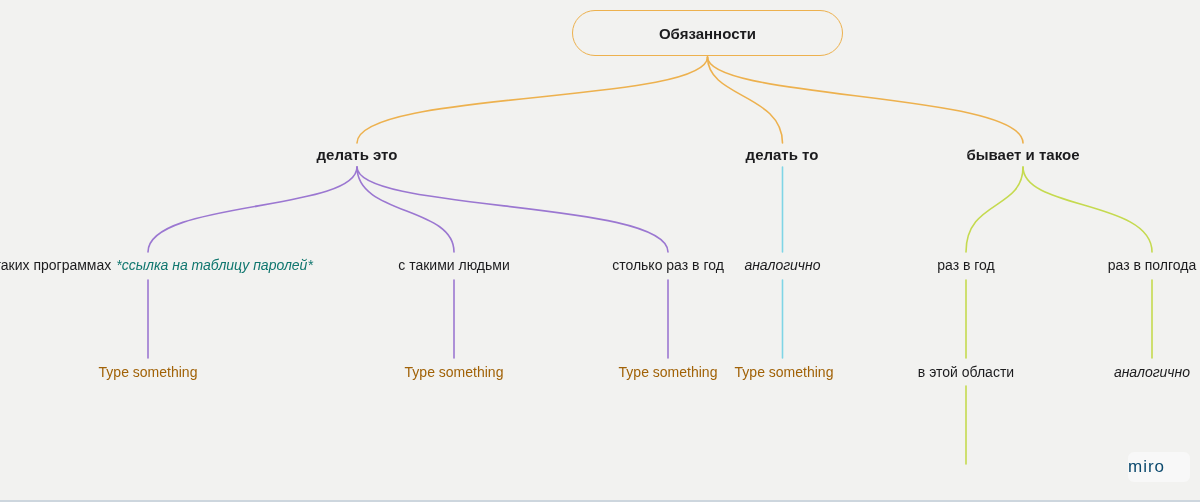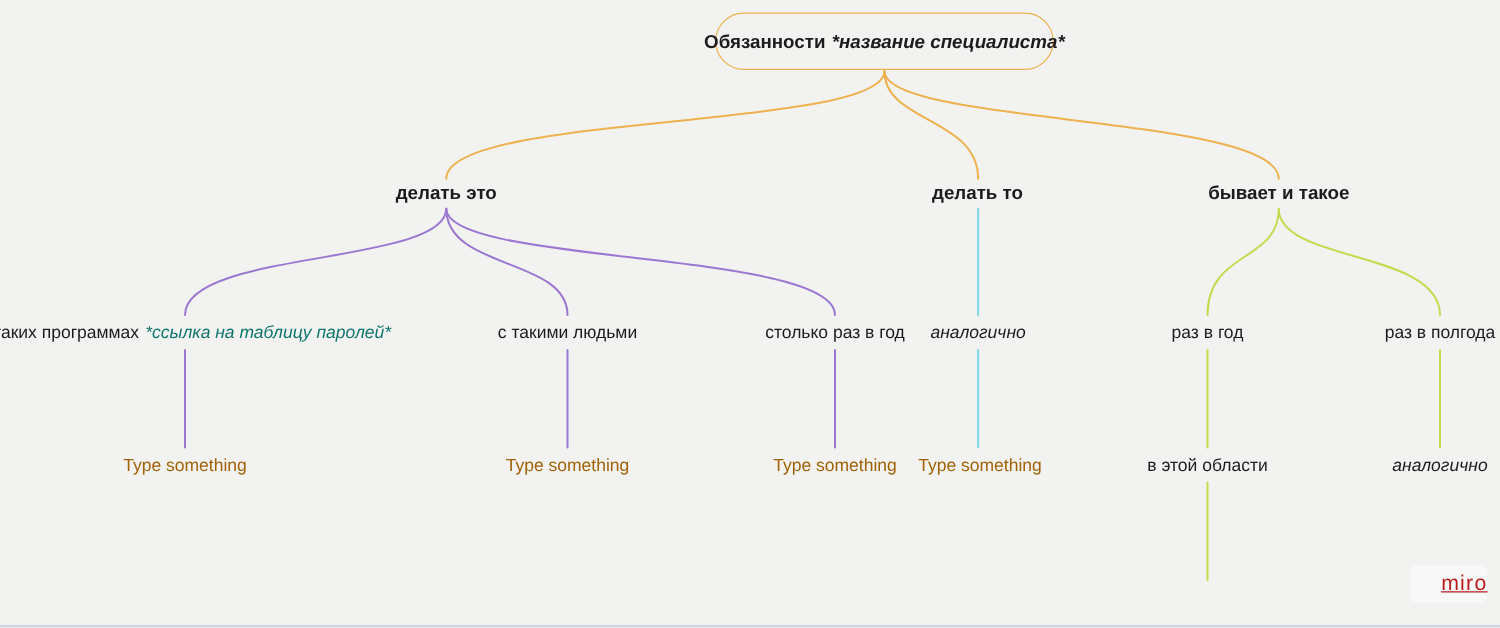--- a/index.html
+++ b/index.html
@@ -59,25 +59,24 @@
   }
   .root-node .annotation { font-style: italic; }
   .miro-badge {
     position: absolute;
     left: 1128px; top: 452px;
     width: 62px; height: 30px;
     background: #F8F8F8;
     border-radius: 6px;
     display: flex;
     align-items: center;
-    justify-content: flex-end;
+    justify-content: flex-start;
     font-size: 17px;
     letter-spacing: 1px;
-    color: #b91c1c;
-    text-decoration: underline;
+    color: #0c4a6e;
   }
   .bottom-edge {
     position: absolute;
     left: 0; bottom: 0;
     width: 1200px; height: 2px;
     background: #CDD6DE;
   }
 </style>
 </head>
 <body>
@@ -102,21 +101,20 @@
 
     <path d="M1023 167 C1023 210, 966 200, 966 252" stroke-width="1.6" stroke-linecap="round" stroke="#C5DA4F"></path>
     <path d="M1023 167 C1023 210, 1152 200, 1152 252" stroke-width="1.6" stroke-linecap="round" stroke="#C5DA4F"></path>
     <path d="M966 280 V358" stroke-width="1.6" stroke-linecap="round" stroke="#C5DA4F"></path>
     <path d="M1152 280 V358" stroke-width="1.6" stroke-linecap="round" stroke="#C5DA4F"></path>
     <path d="M966 386 V464" stroke-width="1.6" stroke-linecap="round" stroke="#C5DA4F"></path>
   </svg>
 
   <div class="root-node">
     <span>Обязанности</span>
-    <span class="annotation">*название специалиста*</span>
   </div>
 
   <div class="label branch-label" style="left:357px; top:147px;">
     <span>делать это</span>
   </div>
   <div class="label branch-label" style="left:782px; top:147px;">
     <span>делать то</span>
   </div>
   <div class="label branch-label" style="left:1023px; top:147px;">
     <span>бывает и такое</span>

